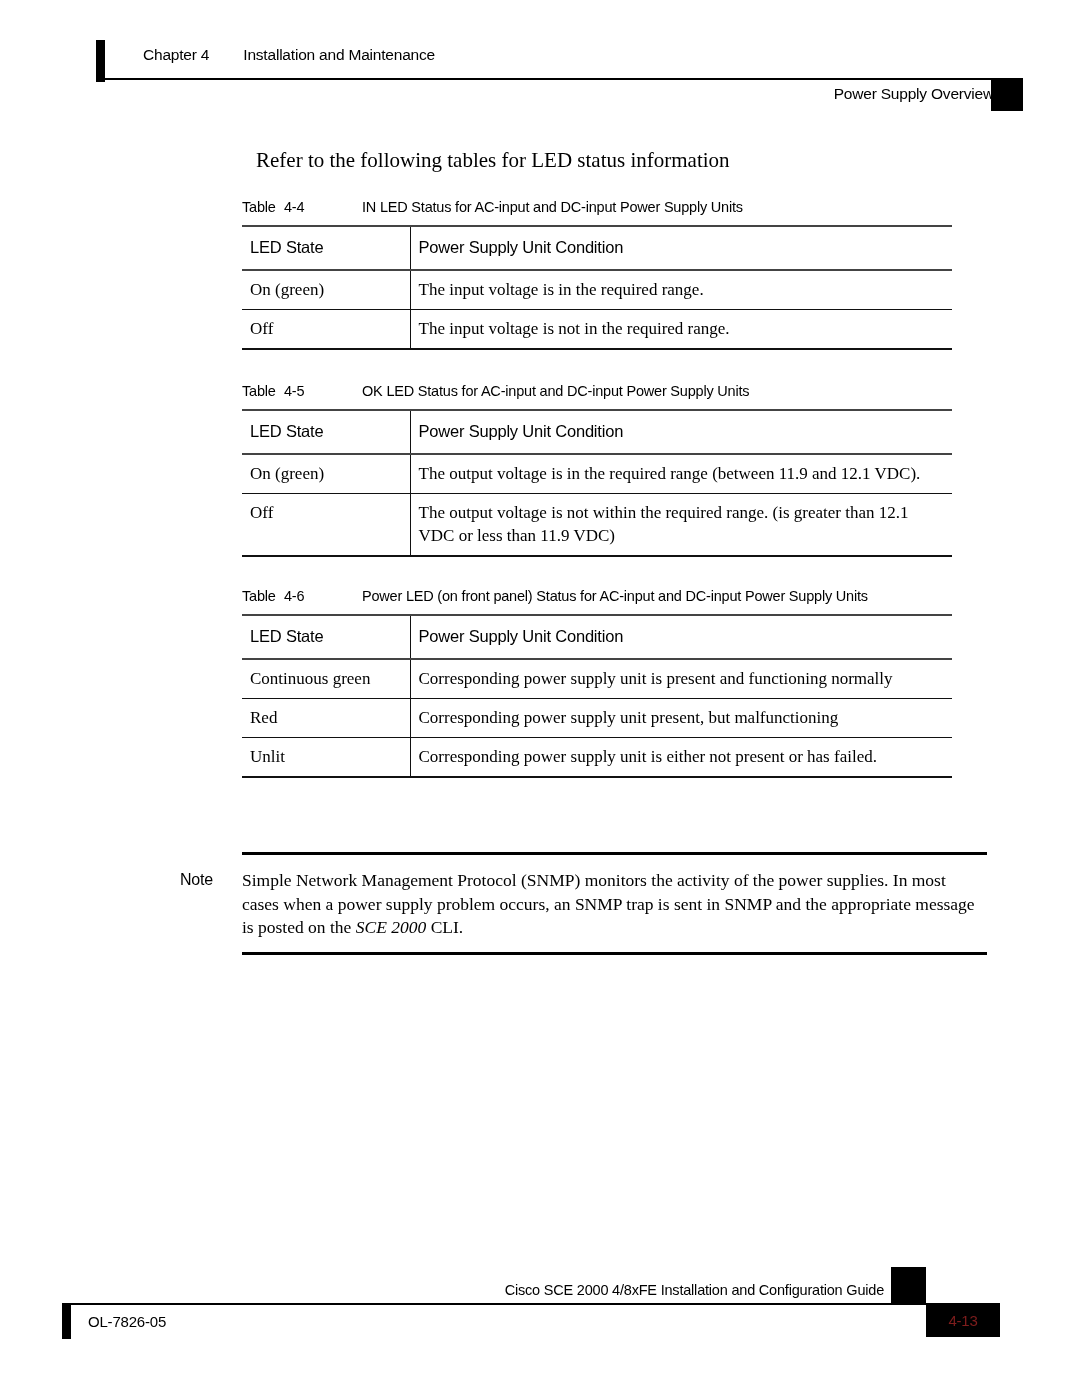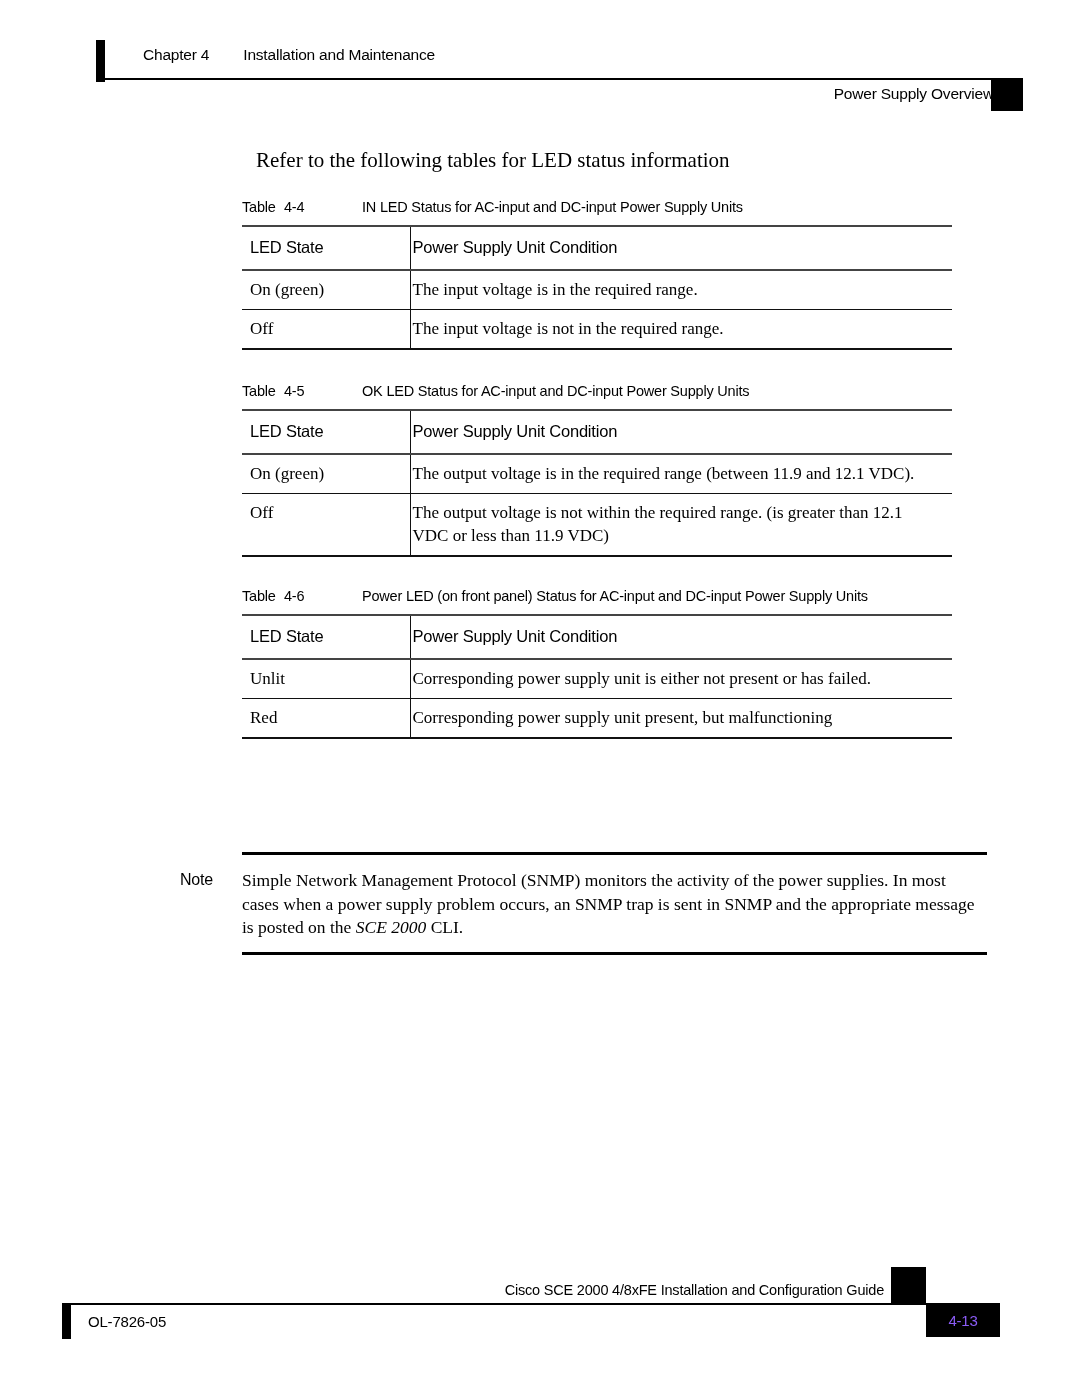--- a/index.html
+++ b/index.html
@@ -154,21 +154,21 @@
   table.led-table tbody tr:last-child {
     border-bottom: 2.5px solid #111111;
   }
   table.led-table th:first-child,
   table.led-table td:first-child {
     border-right: 1.4px solid #111111;
     padding-left: 8px;
   }
   table.led-table th:last-child,
   table.led-table td:last-child {
-    padding-left: 2px;
+    padding-left: 8px;
   }
 
   
   .note-block {
     position: absolute;
     left: 242px;
     top: 852px;
     width: 745px;
   }
   .note-rule-top,
@@ -262,21 +262,21 @@
   }
   .footer-page-num {
     position: absolute;
     left: 926px;
     top: 57px;
     width: 74px;
     text-align: center;
     font-family: "Liberation Sans", sans-serif;
     font-size: 15px;
     letter-spacing: -0.2px;
-    color: #8b5cf6;
+    color: #7f1d1d;
   }
 </style>
 </head>
 <body>
 
 <div class="page-header">
   <div class="header-left-bar"></div>
   <div class="header-chapter-line">
     <span class="chapter-num">Chapter 4</span><span>Installation and Maintenance</span>
   </div>
@@ -355,26 +355,30 @@
           <col class="c2">
         </colgroup>
       <thead>
         <tr>
           <th>LED State</th>
           <th>Power Supply Unit Condition</th>
         </tr>
       </thead>
       <tbody>
         <tr>
+          <td>Continuous green</td>
+          <td>Corresponding power supply unit is present and functioning normally</td>
+        </tr>
+        <tr>
+          <td>Red</td>
+          <td>Corresponding power supply unit present, but malfunctioning</td>
+        </tr>
+        <tr>
           <td>Unlit</td>
           <td>Corresponding power supply unit is either not present or has failed.</td>
-        </tr>
-        <tr>
-          <td>Red</td>
-          <td>Corresponding power supply unit present, but malfunctioning</td>
         </tr>
       </tbody>
     </table>
   </div>
 
   <div class="note-block">
     <div class="note-rule-top"></div>
     <div class="note-body">
       <div class="note-label">Note</div>
       <div class="note-text"><span>Simple Network Management Protocol (SNMP) monitors the activity of the power supplies. In most cases when a power supply problem occurs, an SNMP trap is sent in SNMP and the appropriate message is posted on the </span><span class="emph">SCE 2000</span><span> CLI.</span></div>

